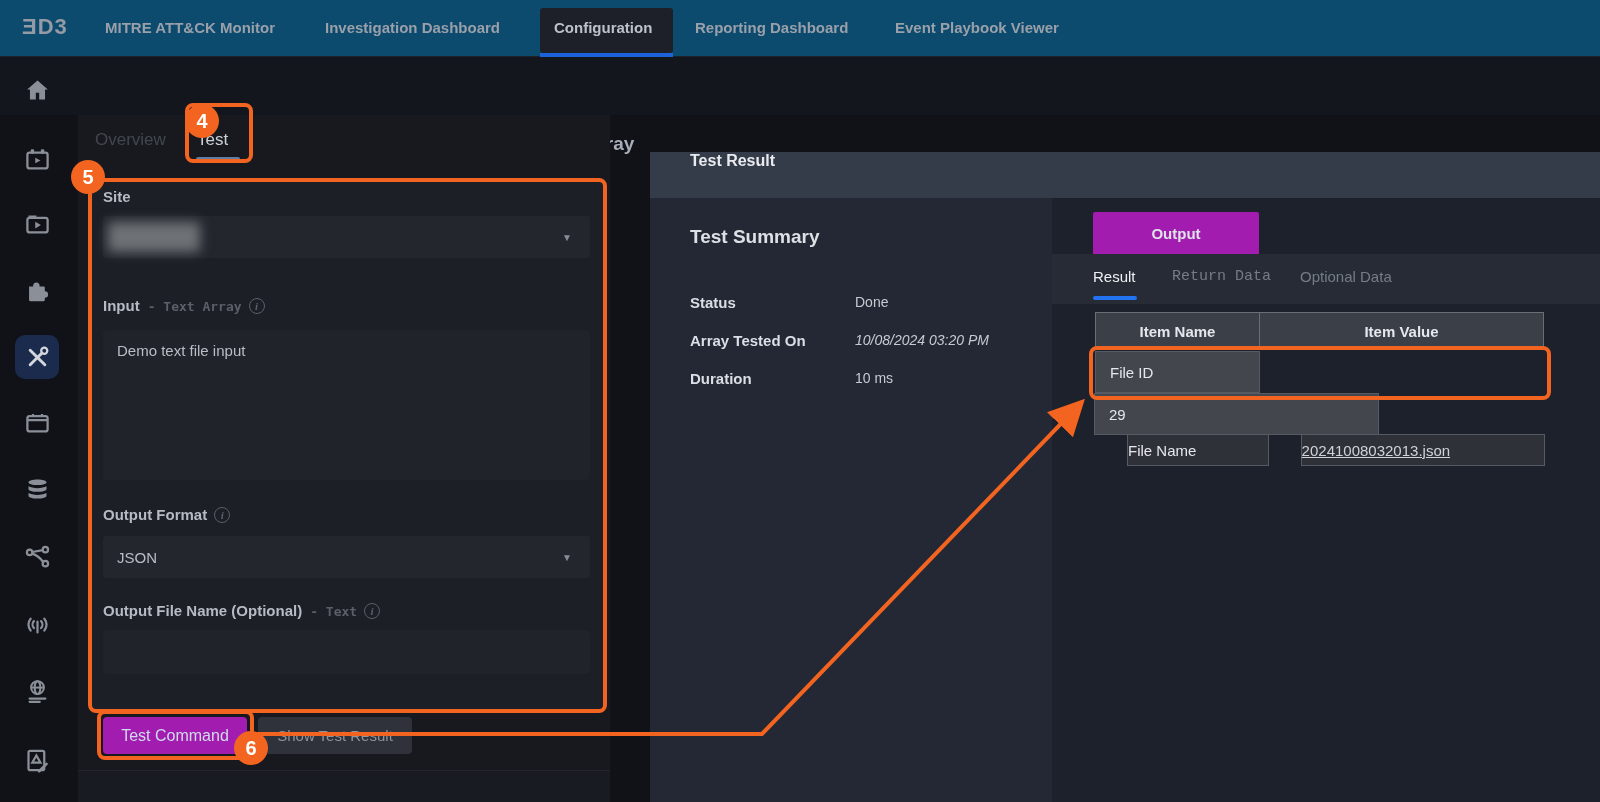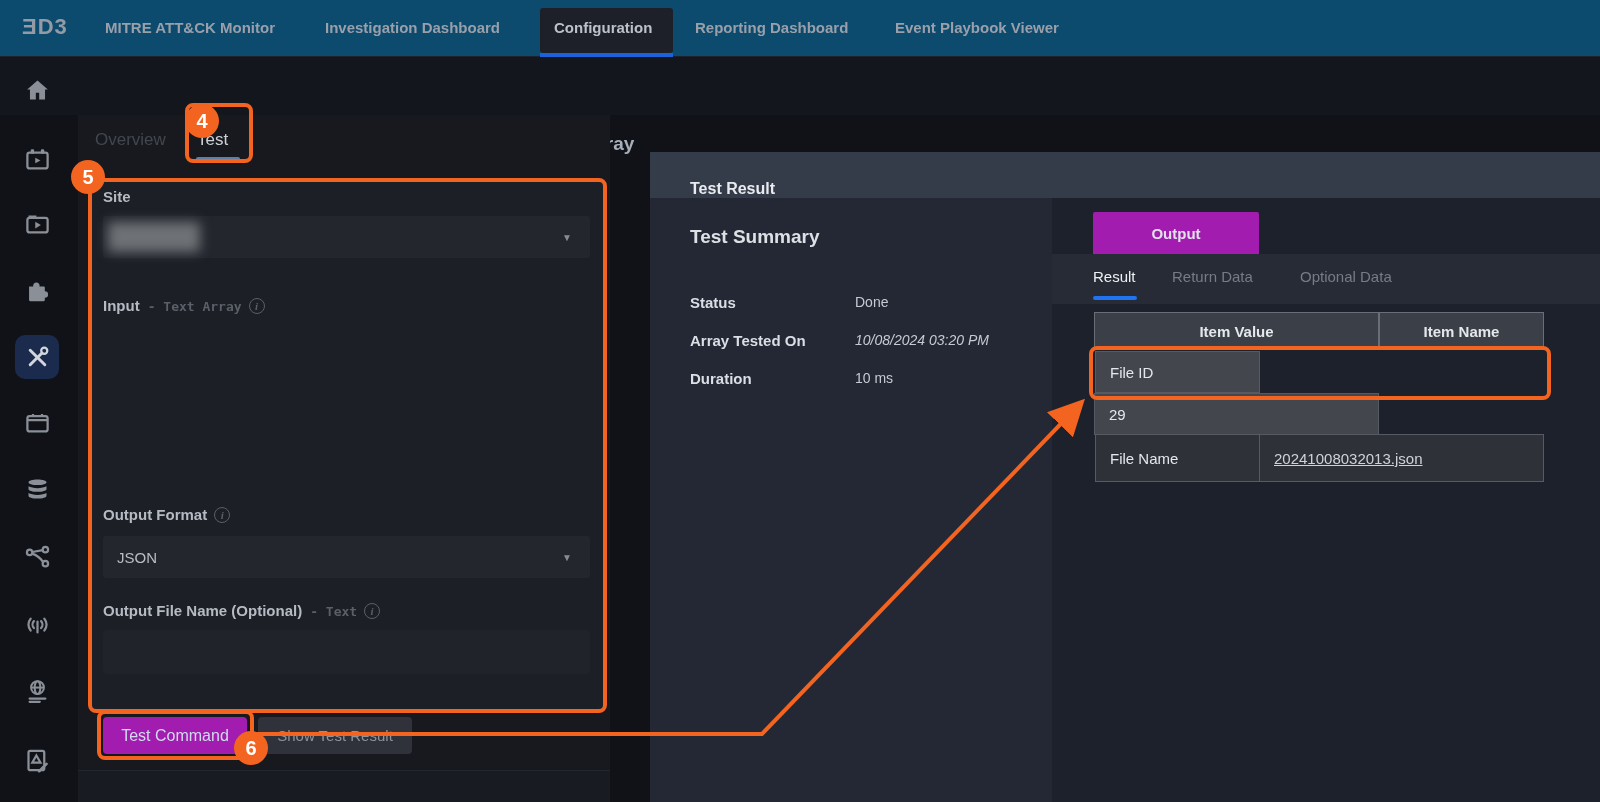--- a/index.html
+++ b/index.html
@@ -39,21 +39,21 @@
   .caret { position:absolute; right:18px; top:50%; transform:translateY(-50%); font-size:10px; color:#868b94; }
   .redacted { position:absolute; left:5px; top:6px; width:92px; height:30px; background:#6e7276; border-radius:2px; filter:blur(6px); }
   .textarea { background:#202329; border-radius:4px; color:#b9bec6; font-size:15px; padding:12px 14px; }
 
   .btn-primary { background:#a21caf; border-radius:4px; color:#cfdcee; font-size:16px; display:flex; align-items:center; justify-content:center; }
   .btn-secondary { background:#2f323a; border-radius:4px; color:#8e939c; font-size:15px; display:flex; align-items:center; justify-content:center; }
   .panel-divider { left:78px; top:770px; width:532px; height:1px; background:#23262d; }
   .panel-bottom { left:78px; top:771px; width:532px; height:31px; background:#181b21; }
 
   
-  .tr-header { left:650px; top:152px; width:950px; height:46px; background:#353C49; display:flex; align-items:flex-end; }
+  .tr-header { left:650px; top:152px; width:950px; height:46px; background:#353C49; display:flex; align-items:flex-start; }
   .tr-title { margin-left:40px; font-size:16px; font-weight:bold; color:#e9ebef; }
   .tr-body-left { left:650px; top:198px; width:402px; height:604px; background:#232834; }
   .tr-body-right { left:1052px; top:198px; width:548px; height:604px; background:#1d212b; }
   .summary-title { left:690px; top:226px; font-size:19px; font-weight:bold; color:#dde0e5; }
   .sum-label { left:690px; font-size:15px; font-weight:bold; color:#dbdfe5; }
   .sum-value { left:855px; font-size:14px; color:#c6cbd2; }
 
   .output-tab { left:1081px; top:212px; width:166px; height:42px; background:#a21caf; display:flex; align-items:center; justify-content:center;
                 font-size:15px; font-weight:bold; color:#dfe3e9; border-radius:2px 2px 0 0;margin-left:12px; }
   .subtab-band { left:1052px; top:254px; width:548px; height:50px; background:#262b36; }
@@ -61,21 +61,21 @@
   .subtab.active { color:#eef0f3; }
   .subtab-underline { left:1093px; top:296px; width:44px; height:4px; background:#2173F2; border-radius:2px; }
 
   .res-table { left:1095px; top:312px; width:450px; }
   .t-row { display:flex; width:450px; }
   .t-cell { border:1px solid #565a62; font-size:15px; color:#e4e7eb; display:flex; align-items:center; }
   .t-head { background:#3b3f48; border-color:#6a6e76; font-weight:bold; justify-content:center; height:38px; }
   .c1 { width:165px; }
   .c2 { width:285px; margin-left:-1px; }
   .row-hi { background:#43464d; height:42px; padding-left:14px; }
-  .row-lo { background:#2e3138; height:48px; padding-left:14px; margin-top:-1px; }
+  .row-lo { background:#2e3138; height:32px; margin-top:-1px;margin-left:32px; }
   .file-link { color:#cfd3d9; text-decoration:underline; cursor:pointer; }
 
   
   .anno-rect { border:4px solid #F2641F; border-radius:8px; background:transparent; z-index:5; pointer-events:none; }
   .badge { width:34px; height:34px; border-radius:50%; background:#F2641F; color:#ffffff; font-weight:bold; font-size:20px;
            display:flex; align-items:center; justify-content:center; z-index:7; }
   .arrow-svg { left:0; top:0; z-index:4; pointer-events:none; }
 </style>
 </head>
 <body>
@@ -197,20 +197,21 @@
 
   <div class="abs field-label" style="left:103px; top:188px;">Site</div>
   <div class="abs select" style="left:103px; top:216px; width:487px; height:42px;">
     <span class="redacted"></span>
     <span class="caret">▼</span>
   </div>
 
   <div class="abs field-label" style="left:103px; top:297px;">
     <span>Input</span><span class="type-hint">- Text Array</span><span class="info-icon">i</span>
   </div>
+  <div class="abs textarea" style="left:103px; top:330px; width:487px; height:150px;">Demo text file input</div>
 
   <div class="abs field-label" style="left:103px; top:506px;">
     <span>Output Format</span><span class="info-icon">i</span>
   </div>
   <div class="abs select" style="left:103px; top:536px; width:487px; height:42px;">
     <span>JSON</span>
     <span class="caret">▼</span>
   </div>
 
   <div class="abs field-label" style="left:103px; top:602px;">
@@ -233,28 +234,28 @@
   <div class="abs sum-label" style="top:294px;">Status</div>
   <div class="abs sum-value" style="top:294px;">Done</div>
   <div class="abs sum-label" style="top:332px;">Array Tested On</div>
   <div class="abs sum-value" style="top:332px;font-style:italic;">10/08/2024 03:20 PM</div>
   <div class="abs sum-label" style="top:370px;">Duration</div>
   <div class="abs sum-value" style="top:370px;">10 ms</div>
 
   <div class="abs output-tab">Output</div>
   <div class="abs subtab-band"></div>
   <div class="abs subtab active" style="left:1093px;">Result</div>
-  <div class="abs subtab" style="left:1172px;">Return Data</div>
+  <div class="abs subtab" style="left:1172px;font-family:Liberation Mono, monospace;">Return Data</div>
   <div class="abs subtab" style="left:1300px;">Optional Data</div>
   <div class="abs subtab-underline"></div>
 
   <div class="abs res-table">
     <div class="t-row">
+      <div class="t-cell t-head c1">Item Name</div>
       <div class="t-cell t-head c2">Item Value</div>
-      <div class="t-cell t-head c1">Item Name</div>
     </div>
     <div class="t-row" style="margin-top:1px;flex-direction:column;">
       <div class="t-cell row-hi c1">File ID</div>
       <div class="t-cell row-hi c2">29</div>
     </div>
     <div class="t-row">
       <div class="t-cell row-lo c1">File Name</div>
       <div class="t-cell row-lo c2">
         <span class="file-link">20241008032013.json</span>
       </div>

